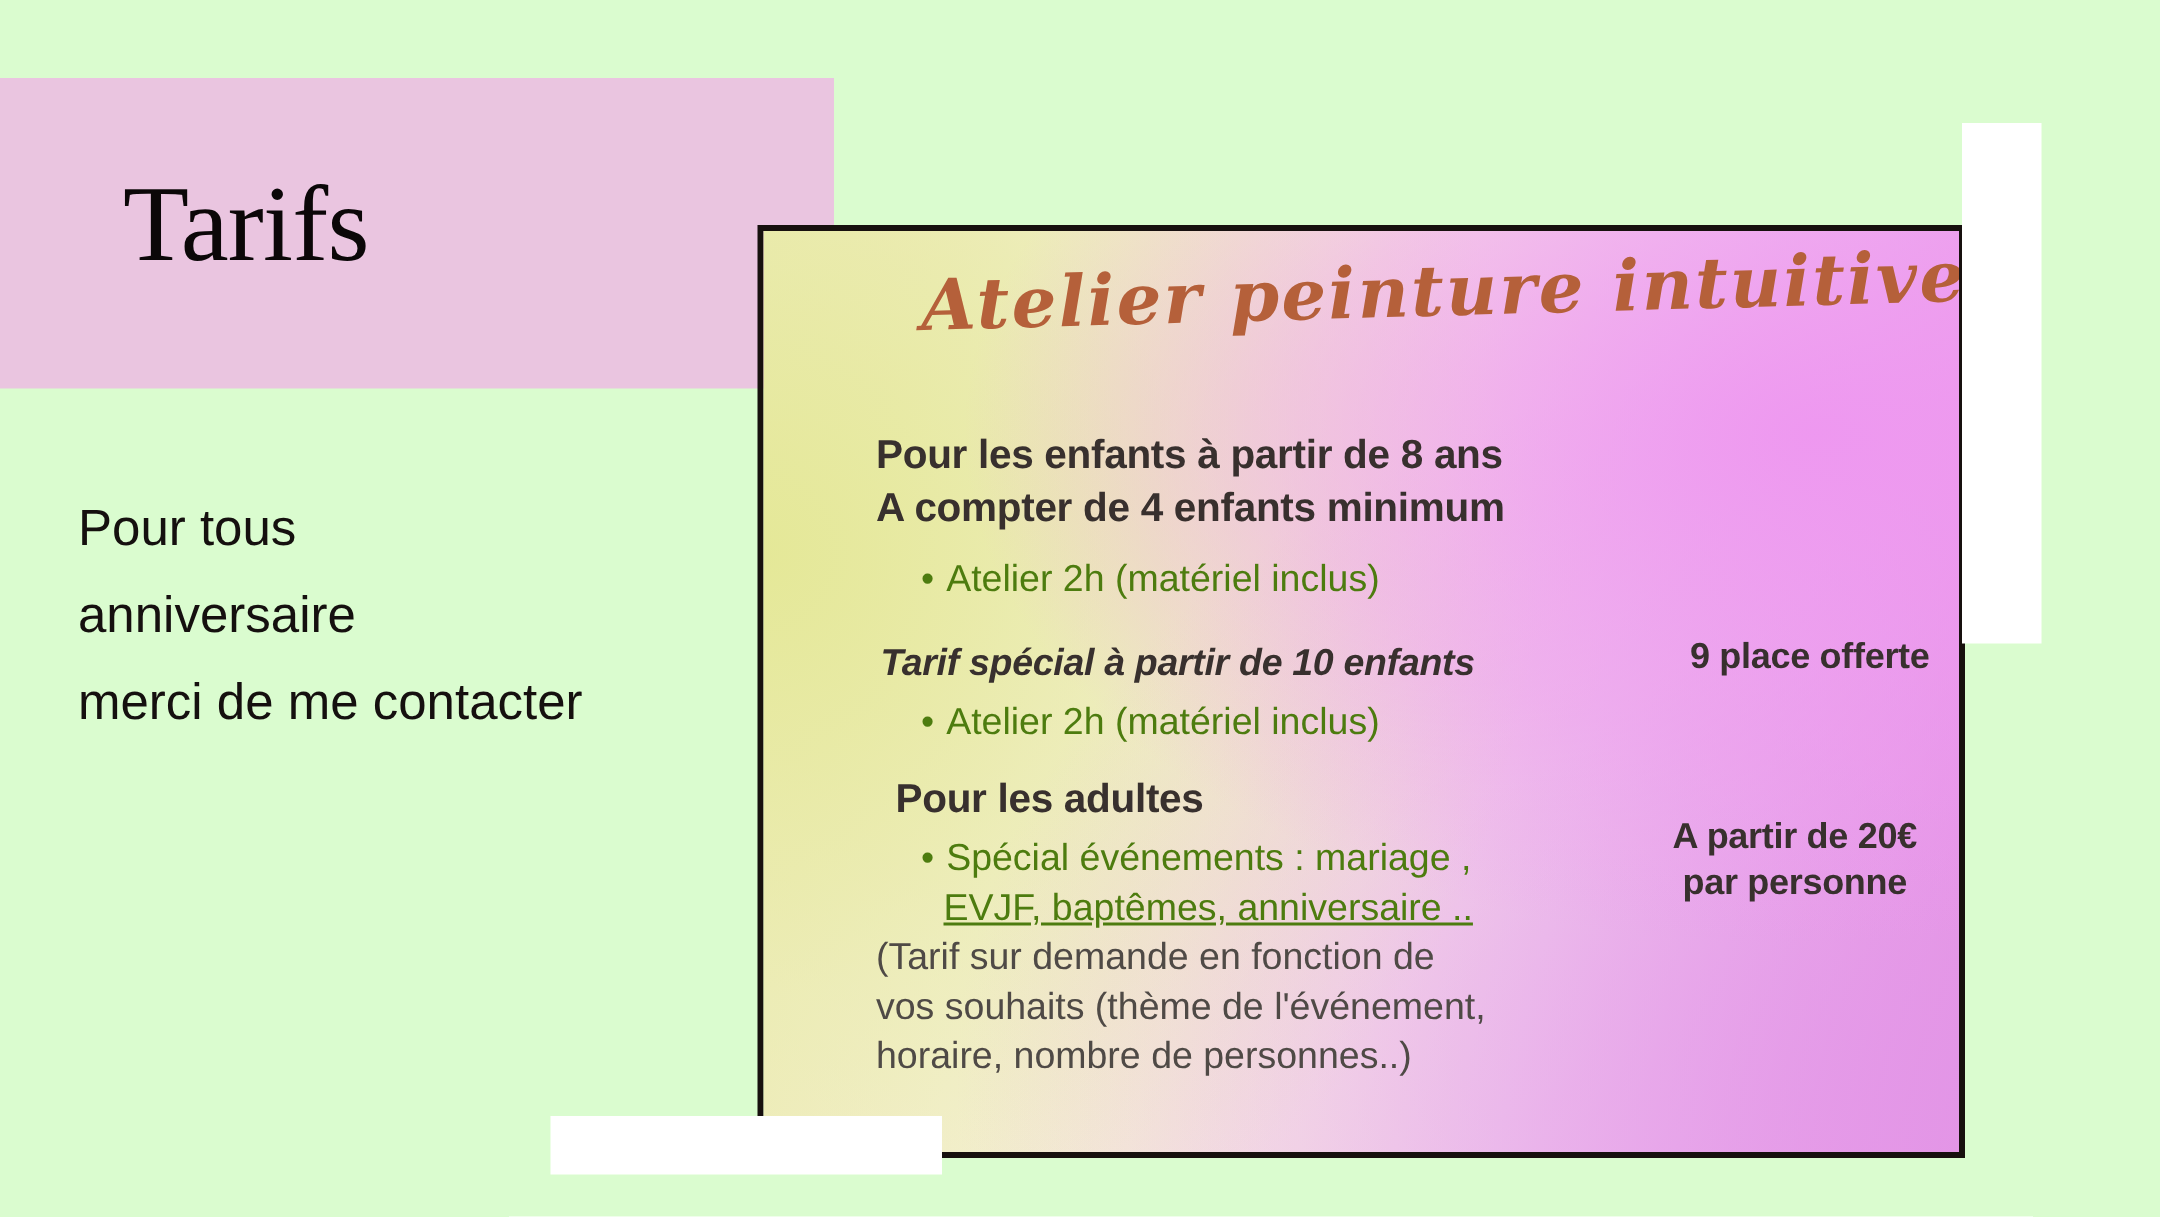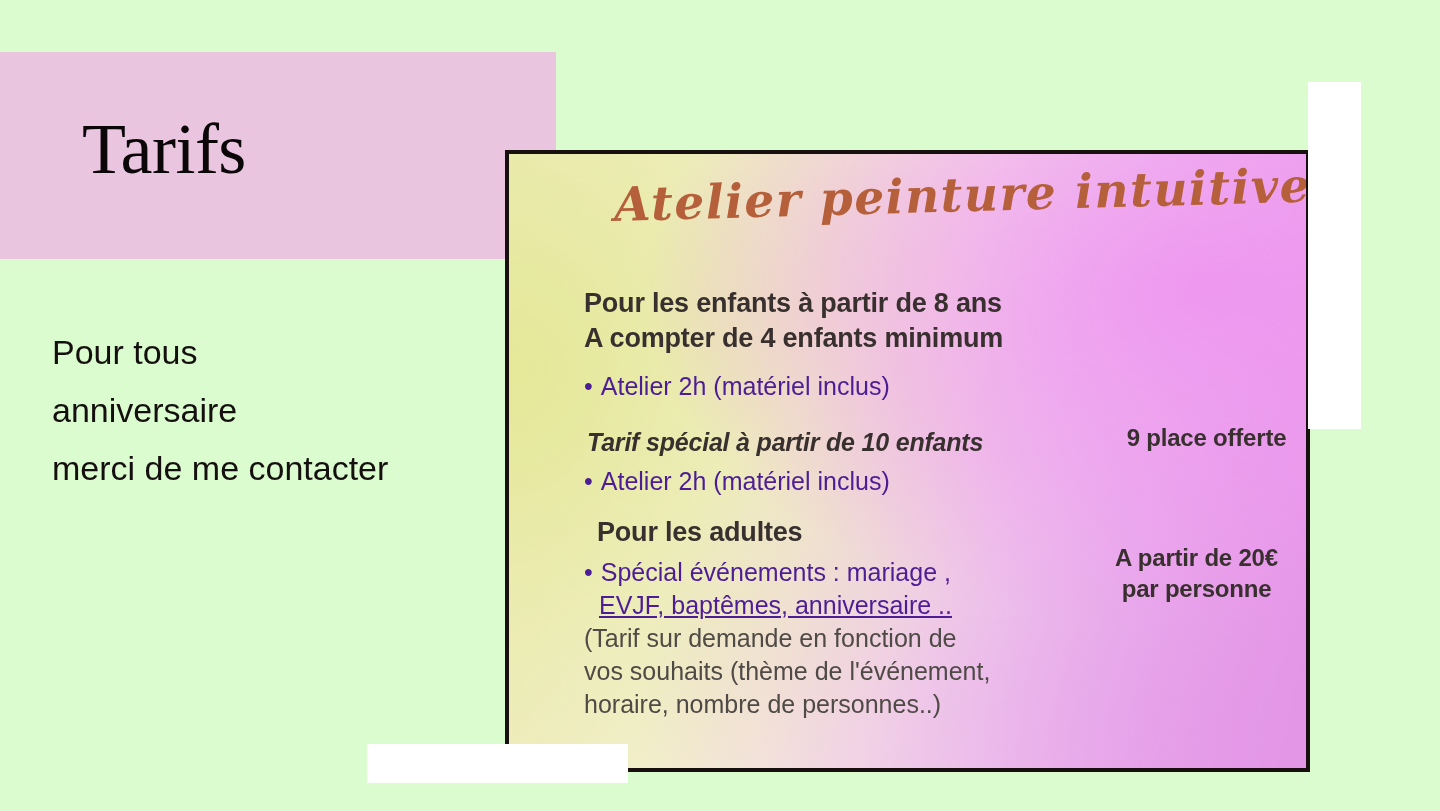--- a/index.html
+++ b/index.html
@@ -141,21 +141,22 @@
     font-style: italic;
     font-size: 25px;
     line-height: 33px;
     color: #38302e;
     margin-left: 3px;
     letter-spacing: -0.2px;
   }
   .bullet {
     font-size: 25px;
     line-height: 33px;
-    color: #4c1d95;
+    color: #4d7c0f;
+    margin-left: 30px;
     text-indent: -15px;
     padding-left: 15px;
   }
   .bullet .dot { margin-right: 8px; }
   .note {
     font-size: 25px;
     line-height: 33px;
     color: #4f4a46;
   }
   .gap-a { height: 14px; }

